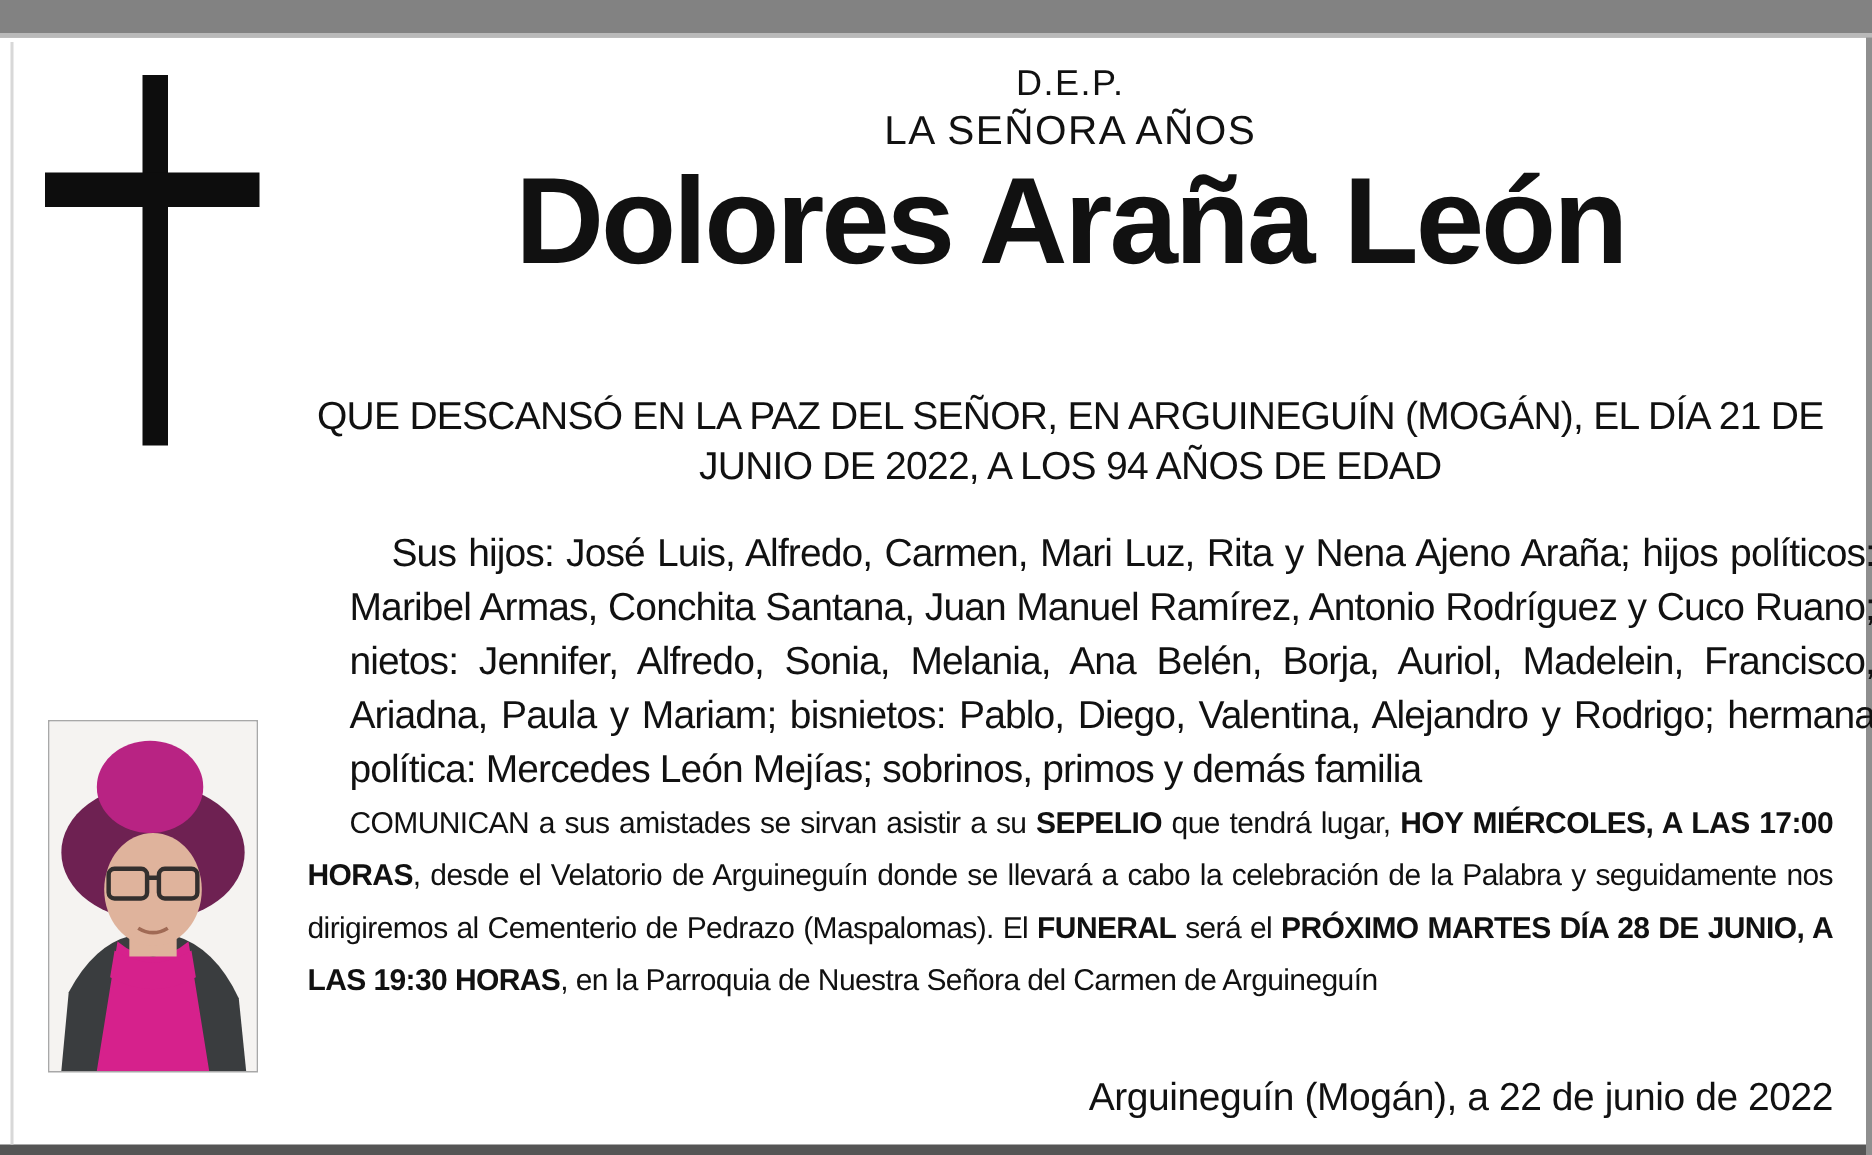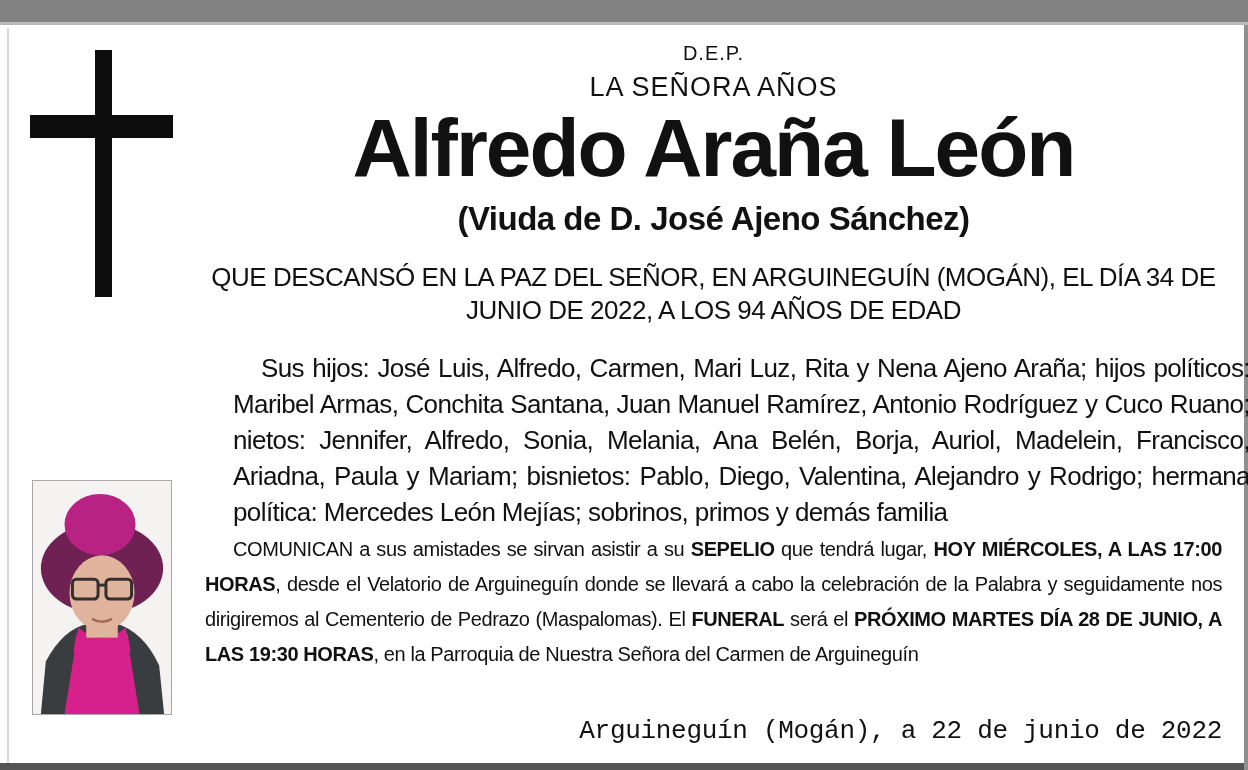--- a/index.html
+++ b/index.html
@@ -48,21 +48,21 @@
     position: absolute; left: 32px; top: 480px; width: 140px; height: 235px;
     border: 1px solid #a8a8a8;
   }
   .photo svg { display: block; width: 100%; height: 100%; }
 
   
   .tblock { position: absolute; left: 205px; width: 1017px; }
 
   .dep {
     top: 42px; text-align: center;
-    font-size: 20px; letter-spacing: 1px;
+    font-size: 24px; letter-spacing: 1px;
   }
   .honorific {
     top: 72px; text-align: center;
     font-size: 27px; letter-spacing: 1px;
   }
   .deceased-name {
     top: 98px; text-align: center;
     font-size: 82px; font-weight: bold; letter-spacing: -2px;
     line-height: 100px; white-space: nowrap;
   }
@@ -78,21 +78,21 @@
     top: 350px; text-align: justify; text-indent: 28px;
     font-size: 26px; line-height: 36px; letter-spacing: -0.6px; margin-left: 28px;
   }
   .announcement-paragraph {
     top: 532px; text-align: justify; text-indent: 28px;
     font-size: 20px; line-height: 35px; letter-spacing: -0.4px;
   }
   .announcement-paragraph span.b { font-weight: bold; }
   .dateline {
     top: 716px; text-align: right;
-    font-size: 26px; letter-spacing: -0.3px; font-family: Liberation Mono, monospace;
+    font-size: 26px; letter-spacing: -0.3px;
   }
 </style>
 </head>
 <body>
 
 <div class="page">
 
   <div class="top-bar"></div>
   <div class="bottom-bar"></div>
   <div class="right-bar"></div>
@@ -113,20 +113,19 @@
       <rect x="40" y="99" width="26" height="20" rx="4" fill="none" stroke-width="3" stroke="#332f2e"></rect>
       <rect x="74" y="99" width="26" height="20" rx="4" fill="none" stroke-width="3" stroke="#332f2e"></rect>
       <line x1="66" y1="105" x2="74" y2="105" stroke-width="3" stroke="#332f2e"></line>
       <path d="M60 139 Q70 145 80 139" stroke="#a06a55" stroke-width="2.5" fill="none"></path>
       <path d="M44 154 Q70 170 96 154 L99 172 Q70 188 41 172 Z" fill="#d6218c"></path>
     </svg>
   </div>
 
   <div class="tblock dep">D.E.P.</div>
   <div class="tblock honorific">LA SEÑORA AÑOS</div>
-  <div class="tblock deceased-name">Alfredo Araña León</div>
-  <div class="tblock relationship">(Viuda de D. José Ajeno Sánchez)</div>
-  <div class="tblock death-statement">QUE DESCANSÓ EN LA PAZ DEL SEÑOR, EN ARGUINEGUÍN (MOGÁN), EL DÍA 34 DE JUNIO DE 2022, A LOS 94 AÑOS DE EDAD</div>
+  <div class="tblock deceased-name">Dolores Araña León</div>
+  <div class="tblock death-statement">QUE DESCANSÓ EN LA PAZ DEL SEÑOR, EN ARGUINEGUÍN (MOGÁN), EL DÍA 21 DE JUNIO DE 2022, A LOS 94 AÑOS DE EDAD</div>
   <div class="tblock family-paragraph">Sus hijos: José Luis, Alfredo, Carmen, Mari Luz, Rita y Nena Ajeno Araña; hijos políticos: Maribel Armas, Conchita Santana, Juan Manuel Ramírez, Antonio Rodríguez y Cuco Ruano; nietos: Jennifer, Alfredo, Sonia, Melania, Ana Belén, Borja, Auriol, Madelein, Francisco, Ariadna, Paula y Mariam; bisnietos: Pablo, Diego, Valentina, Alejandro y Rodrigo; hermana política: Mercedes León Mejías; sobrinos, primos y demás familia</div>
   <div class="tblock announcement-paragraph"><span>COMUNICAN a sus amistades se sirvan asistir a su </span><span class="b">SEPELIO</span><span> que tendrá lugar, </span><span class="b">HOY MIÉRCOLES, A LAS 17:00 HORAS</span><span>, desde el Velatorio de Arguineguín donde se llevará a cabo la celebración de la Palabra y seguidamente nos dirigiremos al Cementerio de Pedrazo (Maspalomas). El </span><span class="b">FUNERAL</span><span> será el </span><span class="b">PRÓXIMO MARTES DÍA 28 DE JUNIO, A LAS 19:30 HORAS</span><span>, en la Parroquia de Nuestra Señora del Carmen de Arguineguín</span></div>
   <div class="tblock dateline">Arguineguín (Mogán), a 22 de junio de 2022</div>
 
 </div>
 
 </body></html>

